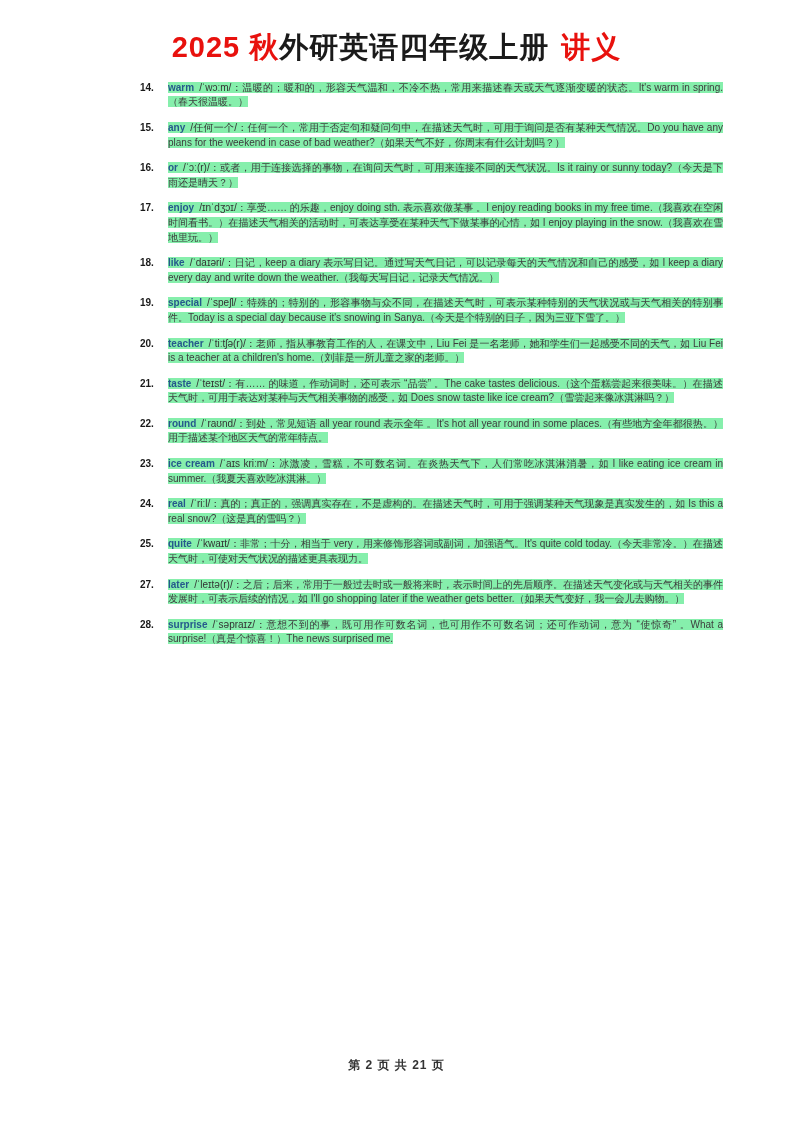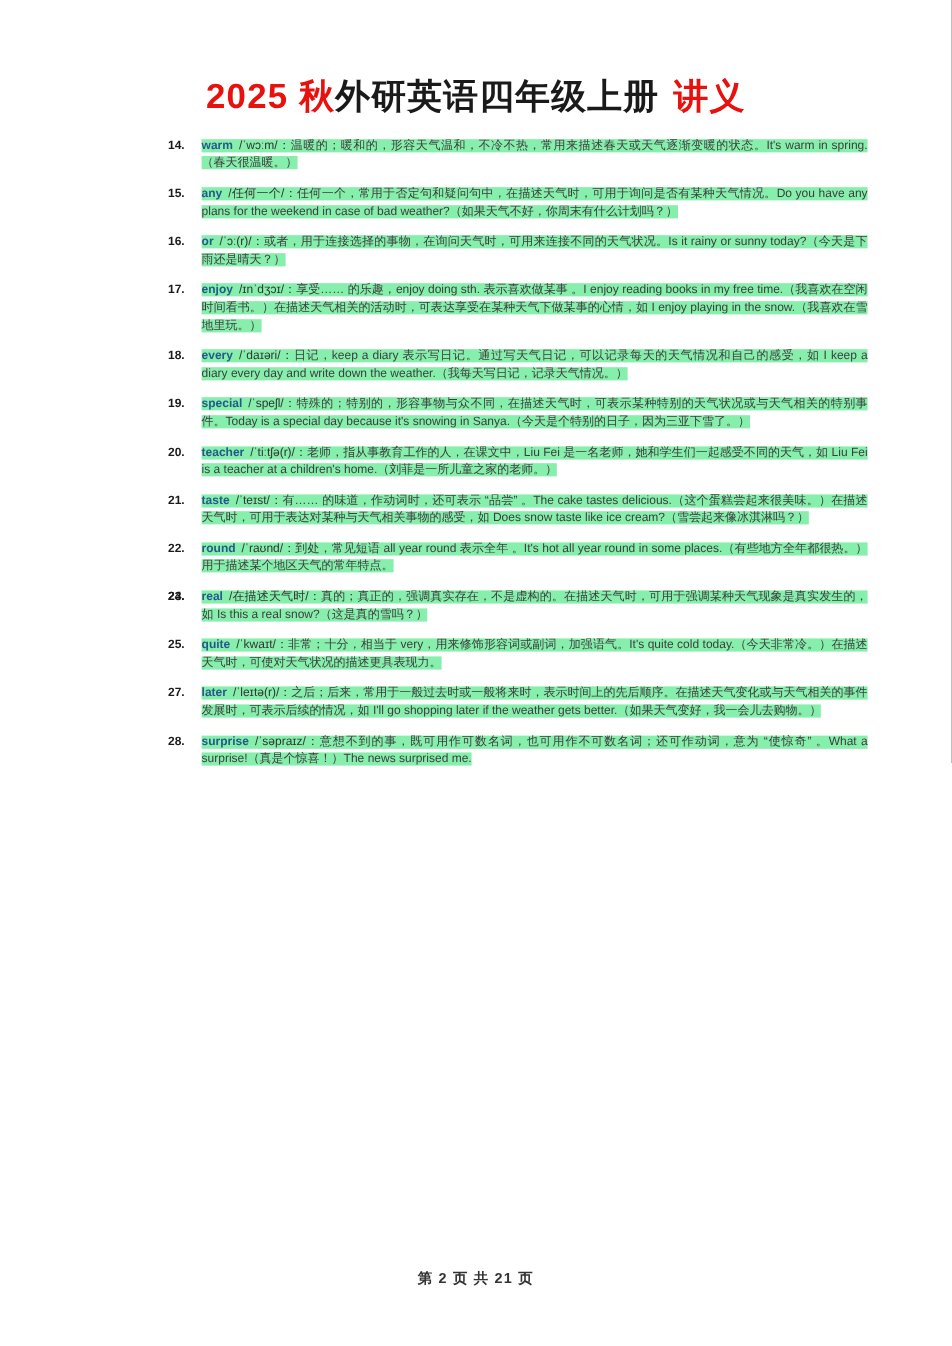--- a/index.html
+++ b/index.html
@@ -2,21 +2,21 @@
 <html lang="zh"><head>
 <meta charset="utf-8">
 <style>
   html, body { margin: 0; padding: 0; background: #888; }
   .page {
     width: 793px; height: 1122px; background: #ffffff;
     position: relative; margin: 0 auto; overflow: hidden;
     font-family: "Liberation Sans", "DejaVu Sans", sans-serif;
   }
   .title {
-    margin: 0; padding-top: 64px; text-align: center;
+    margin: 0; padding-top: 30px; text-align: center;
     font-size: 29px; font-weight: 700; color: #1a1a1a;
     letter-spacing: 1px; line-height: 1.2;
   }
   .title .red { color: #e8110d; }
   .title .suffix { margin-left: 12px; }
   .entries { margin: 16px 70px 0 168px; }
   .entry {
     position: relative; margin-bottom: 11px;
     font-size: 10px; line-height: 1.46; color: #3d3d3d;
     text-align: justify;
@@ -57,45 +57,45 @@
 
   <div class="entry">
     <span class="num">16.</span><span class="hl"><span class="word">or</span><span class="ipa">/ˈɔː(r)/：</span><span class="body">或者，用于连接选择的事物，在询问天气时，可用来连接不同的天气状况。Is it rainy or sunny today?（今天是下雨还是晴天？）</span></span>
   </div>
 
   <div class="entry">
     <span class="num">17.</span><span class="hl"><span class="word">enjoy</span><span class="ipa">/ɪnˈdʒɔɪ/：</span><span class="body">享受…… 的乐趣，enjoy doing sth. 表示喜欢做某事 。I enjoy reading books in my free time.（我喜欢在空闲时间看书。）在描述天气相关的活动时，可表达享受在某种天气下做某事的心情，如 I enjoy playing in the snow.（我喜欢在雪地里玩。）</span></span>
   </div>
 
   <div class="entry">
-    <span class="num">18.</span><span class="hl"><span class="word">every</span><span class="ipa">/ˈdaɪəri/：</span><span class="body">日记，keep a diary 表示写日记。通过写天气日记，可以记录每天的天气情况和自己的感受，如 I keep a diary every day and write down the weather.（我每天写日记，记录天气情况。）</span></span>
+    <span class="num">18.</span><span class="hl"><span class="word">like</span><span class="ipa">/ˈdaɪəri/：</span><span class="body">日记，keep a diary 表示写日记。通过写天气日记，可以记录每天的天气情况和自己的感受，如 I keep a diary every day and write down the weather.（我每天写日记，记录天气情况。）</span></span>
   </div>
 
   <div class="entry">
     <span class="num">19.</span><span class="hl"><span class="word">special</span><span class="ipa">/ˈspeʃl/：</span><span class="body">特殊的；特别的，形容事物与众不同，在描述天气时，可表示某种特别的天气状况或与天气相关的特别事件。Today is a special day because it's snowing in Sanya.（今天是个特别的日子，因为三亚下雪了。）</span></span>
   </div>
 
   <div class="entry">
     <span class="num">20.</span><span class="hl"><span class="word">teacher</span><span class="ipa">/ˈtiːtʃə(r)/：</span><span class="body">老师，指从事教育工作的人，在课文中，Liu Fei 是一名老师，她和学生们一起感受不同的天气，如 Liu Fei is a teacher at a children's home.（刘菲是一所儿童之家的老师。）</span></span>
   </div>
 
   <div class="entry">
     <span class="num">21.</span><span class="hl"><span class="word">taste</span><span class="ipa">/ˈteɪst/：</span><span class="body">有…… 的味道，作动词时，还可表示 “品尝” 。The cake tastes delicious.（这个蛋糕尝起来很美味。）在描述天气时，可用于表达对某种与天气相关事物的感受，如 Does snow taste like ice cream?（雪尝起来像冰淇淋吗？）</span></span>
   </div>
 
   <div class="entry">
     <span class="num">22.</span><span class="hl"><span class="word">round</span><span class="ipa">/ˈraʊnd/：</span><span class="body">到处，常见短语 all year round 表示全年 。It's hot all year round in some places.（有些地方全年都很热。）用于描述某个地区天气的常年特点。</span></span>
   </div>
 
   <div class="entry">
-    <span class="num">23.</span>
+    <span class="num">23.</span><span class="hl"><span class="word">ice cream</span><span class="ipa">/ˈaɪs kriːm/：</span><span class="body">冰激凌，雪糕，不可数名词。在炎热天气下，人们常吃冰淇淋消暑，如 I like eating ice cream in summer.（我夏天喜欢吃冰淇淋。）</span></span>
   </div>
 
   <div class="entry">
-    <span class="num">24.</span><span class="hl"><span class="word">real</span><span class="ipa">/在描述天气时/：</span><span class="body">真的；真正的，强调真实存在，不是虚构的。在描述天气时，可用于强调某种天气现象是真实发生的，如 Is this a real snow?（这是真的雪吗？）</span></span>
+    <span class="num">24.</span><span class="hl"><span class="word">real</span><span class="ipa">/ˈriːl/：</span><span class="body">真的；真正的，强调真实存在，不是虚构的。在描述天气时，可用于强调某种天气现象是真实发生的，如 Is this a real snow?（这是真的雪吗？）</span></span>
   </div>
 
   <div class="entry">
     <span class="num">25.</span><span class="hl"><span class="word">quite</span><span class="ipa">/ˈkwaɪt/：</span><span class="body">非常；十分，相当于 very，用来修饰形容词或副词，加强语气。It's quite cold today.（今天非常冷。）在描述天气时，可使对天气状况的描述更具表现力。</span></span>
   </div>
 
 
   <div class="entry">
     <span class="num">27.</span><span class="hl"><span class="word">later</span><span class="ipa">/ˈleɪtə(r)/：</span><span class="body">之后；后来，常用于一般过去时或一般将来时，表示时间上的先后顺序。在描述天气变化或与天气相关的事件发展时，可表示后续的情况，如 I'll go shopping later if the weather gets better.（如果天气变好，我一会儿去购物。）</span></span>
   </div>

